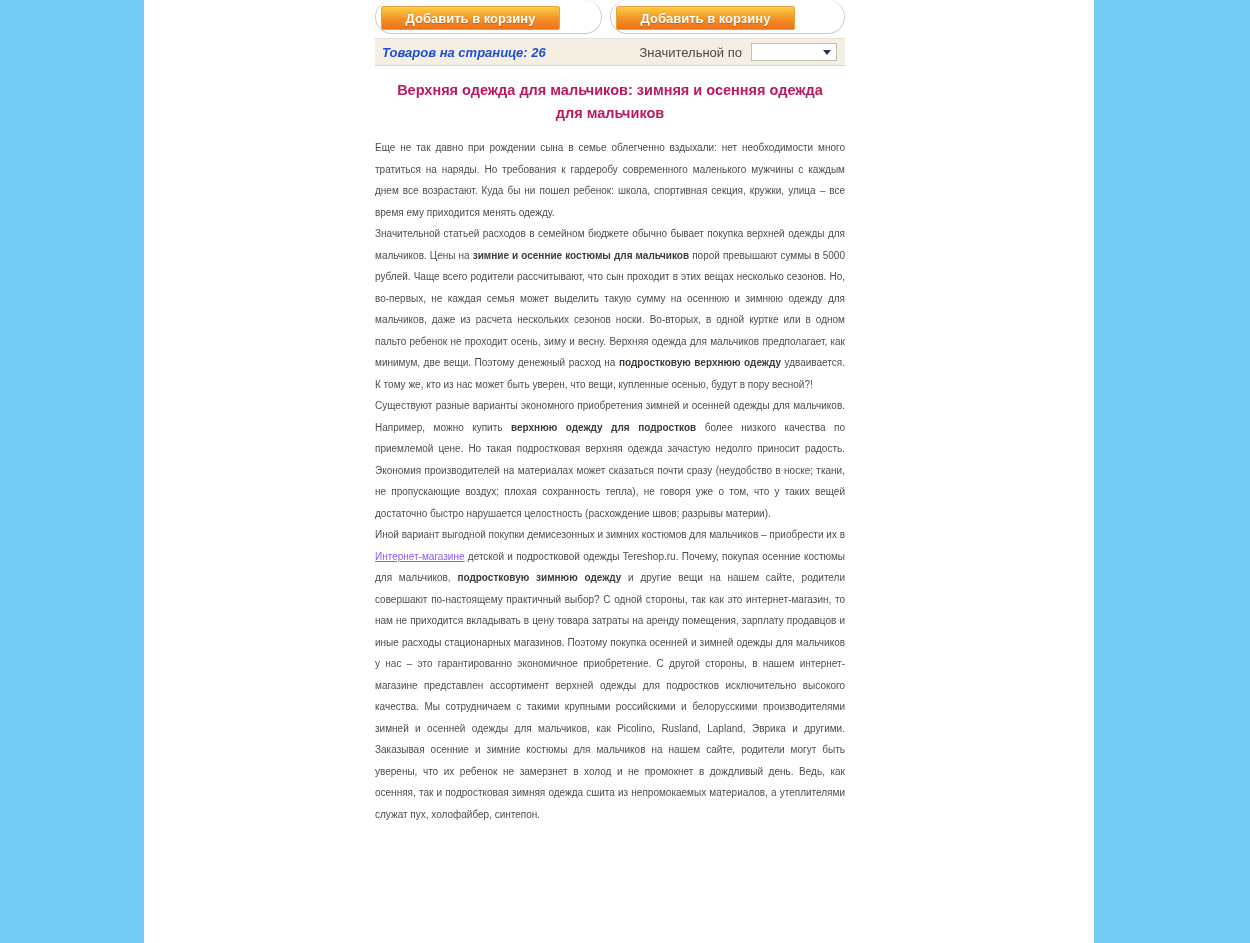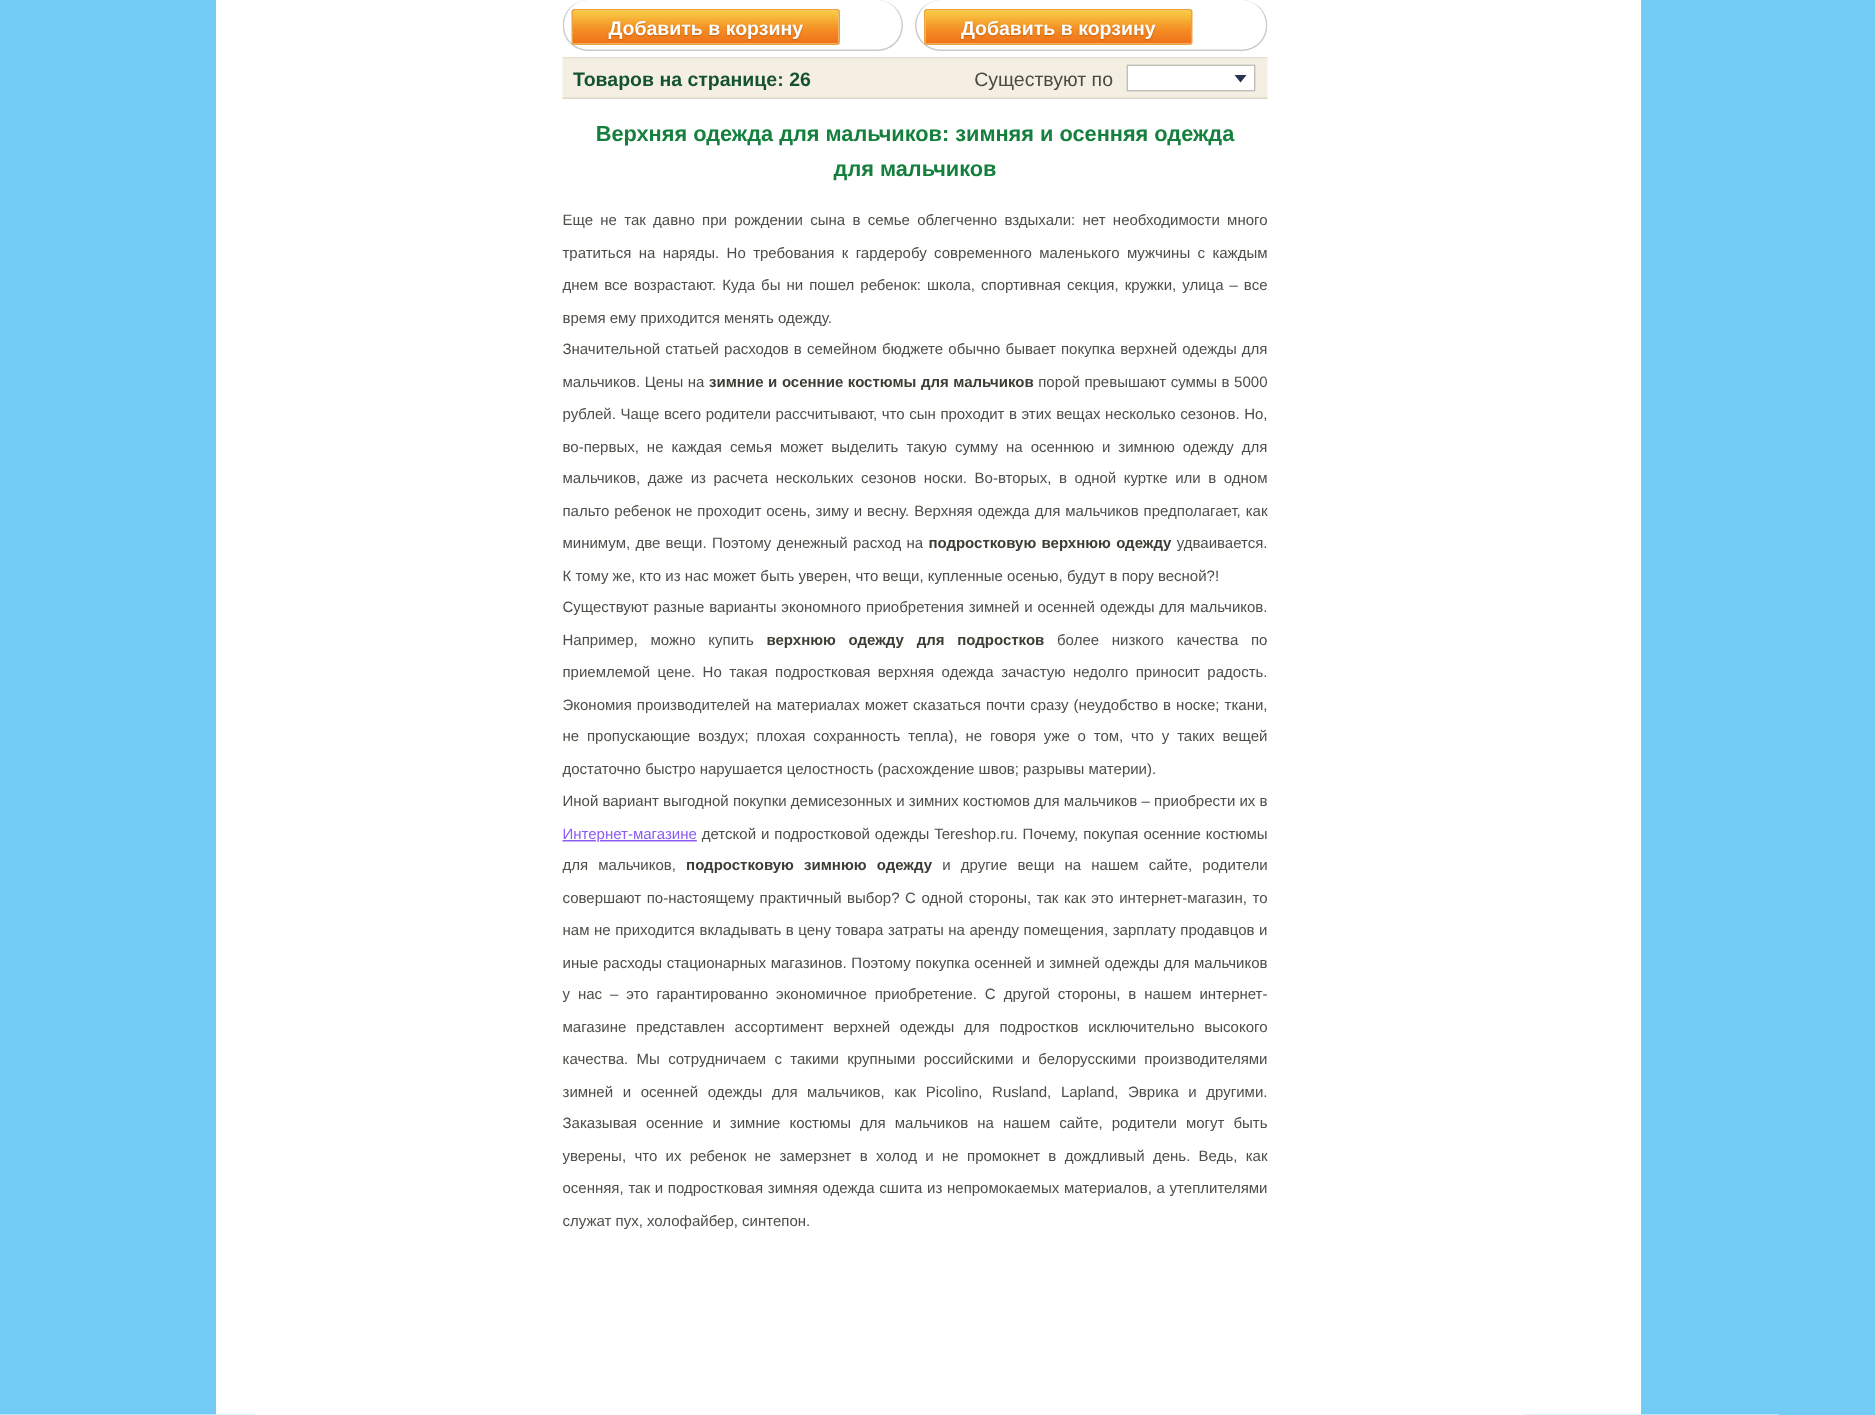--- a/index.html
+++ b/index.html
@@ -60,21 +60,22 @@
     border-bottom: 1px solid #ddd8c8;
     box-sizing: border-box;
     display: flex;
     align-items: center;
     justify-content: space-between;
     padding: 0 8px 0 7px;
   }
   .items-count {
     font-size: 13px;
     font-weight: bold;
-    color: #14532d;
+    color: #1d4ed8;
+    font-style: italic;
   }
   .sort-group { display: flex; align-items: center; }
   .sort-label {
     font-size: 13px;
     color: #4a4a42;
     margin-right: 9px;
   }
   .sort-select {
     position: relative;
     width: 86px; height: 18px;
@@ -96,21 +97,21 @@
     border-top: 5px solid #29324f;
   }
   
   .page-title {
     margin: 13px auto 12px auto;
     width: 456px;
     text-align: center;
     font-size: 14.5px;
     line-height: 23px;
     font-weight: bold;
-    color: #15803d;
+    color: #be185d;
   }
   .article-body p {
     margin: 0;
     font-size: 10px;
     line-height: 21.5px;
     color: #4e4e48;
     text-align: justify;
   }
   .article-body .b {
     font-weight: bold;
@@ -133,21 +134,21 @@
       <div class="product-cell c2">
         <button class="add-to-cart">Добавить в корзину</button>
       </div>
     </div>
 
     <div class="toolbar">
       <span class="items-count">
         <span>Товаров на странице:</span>&nbsp;<span>26</span>
       </span>
       <span class="sort-group">
-        <span class="sort-label">Существуют по</span>
+        <span class="sort-label">Значительной по</span>
         <span class="sort-select">
           <span></span>
           <span class="arrow"></span>
         </span>
       </span>
     </div>
 
     <h1 class="page-title">Верхняя одежда для мальчиков: зимняя и осенняя одежда для мальчиков</h1>
 
     <div class="article-body" id="article-body">

